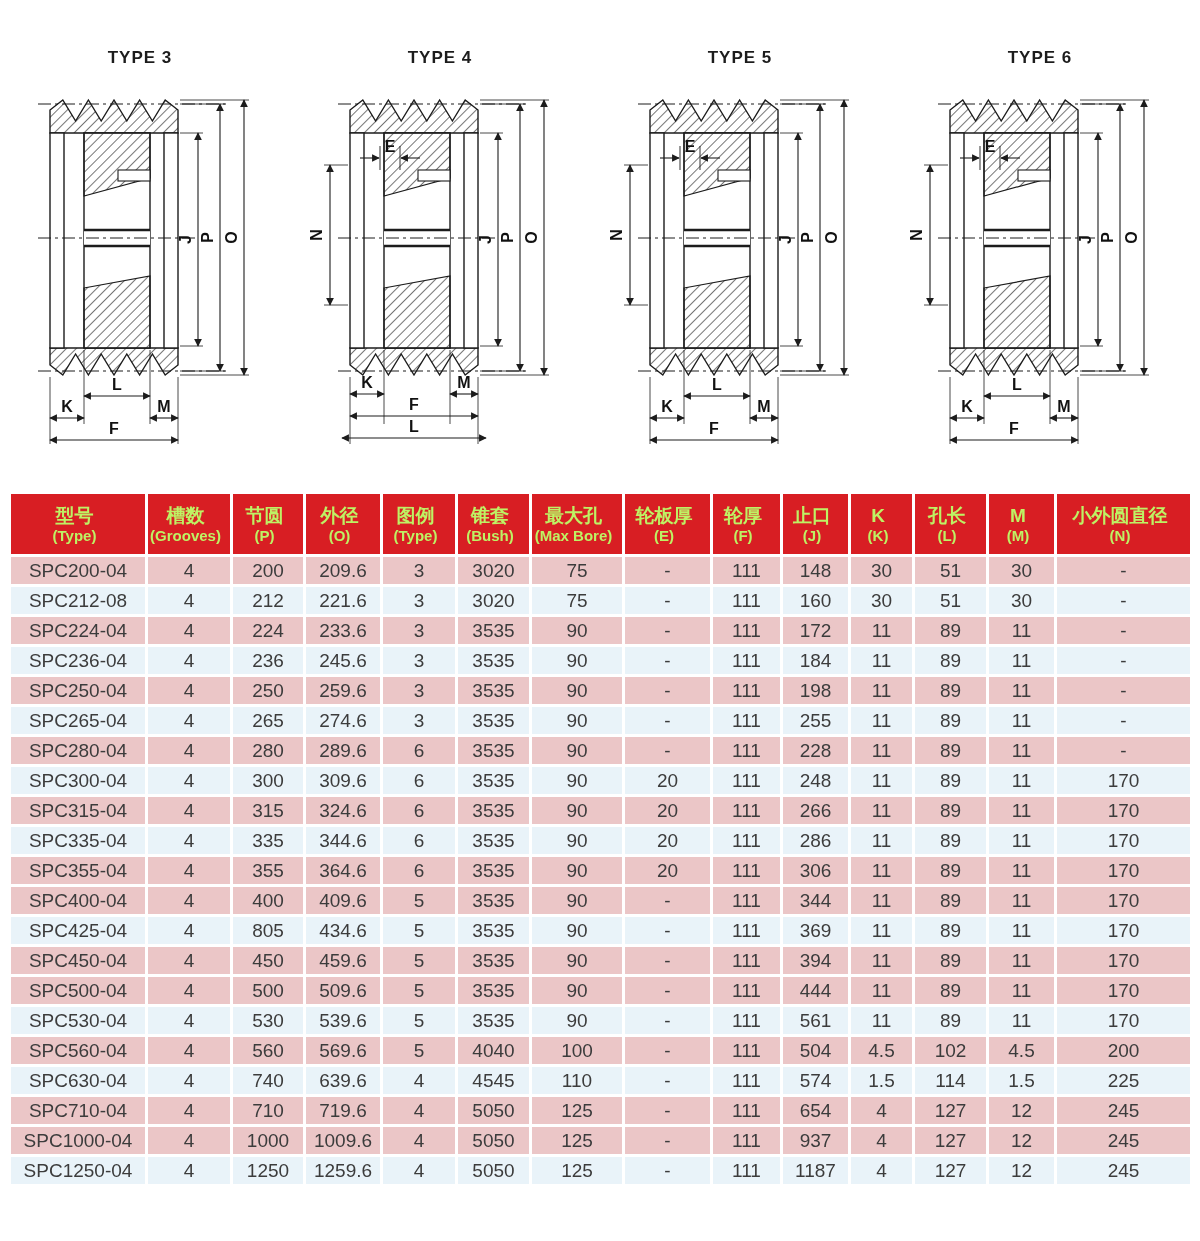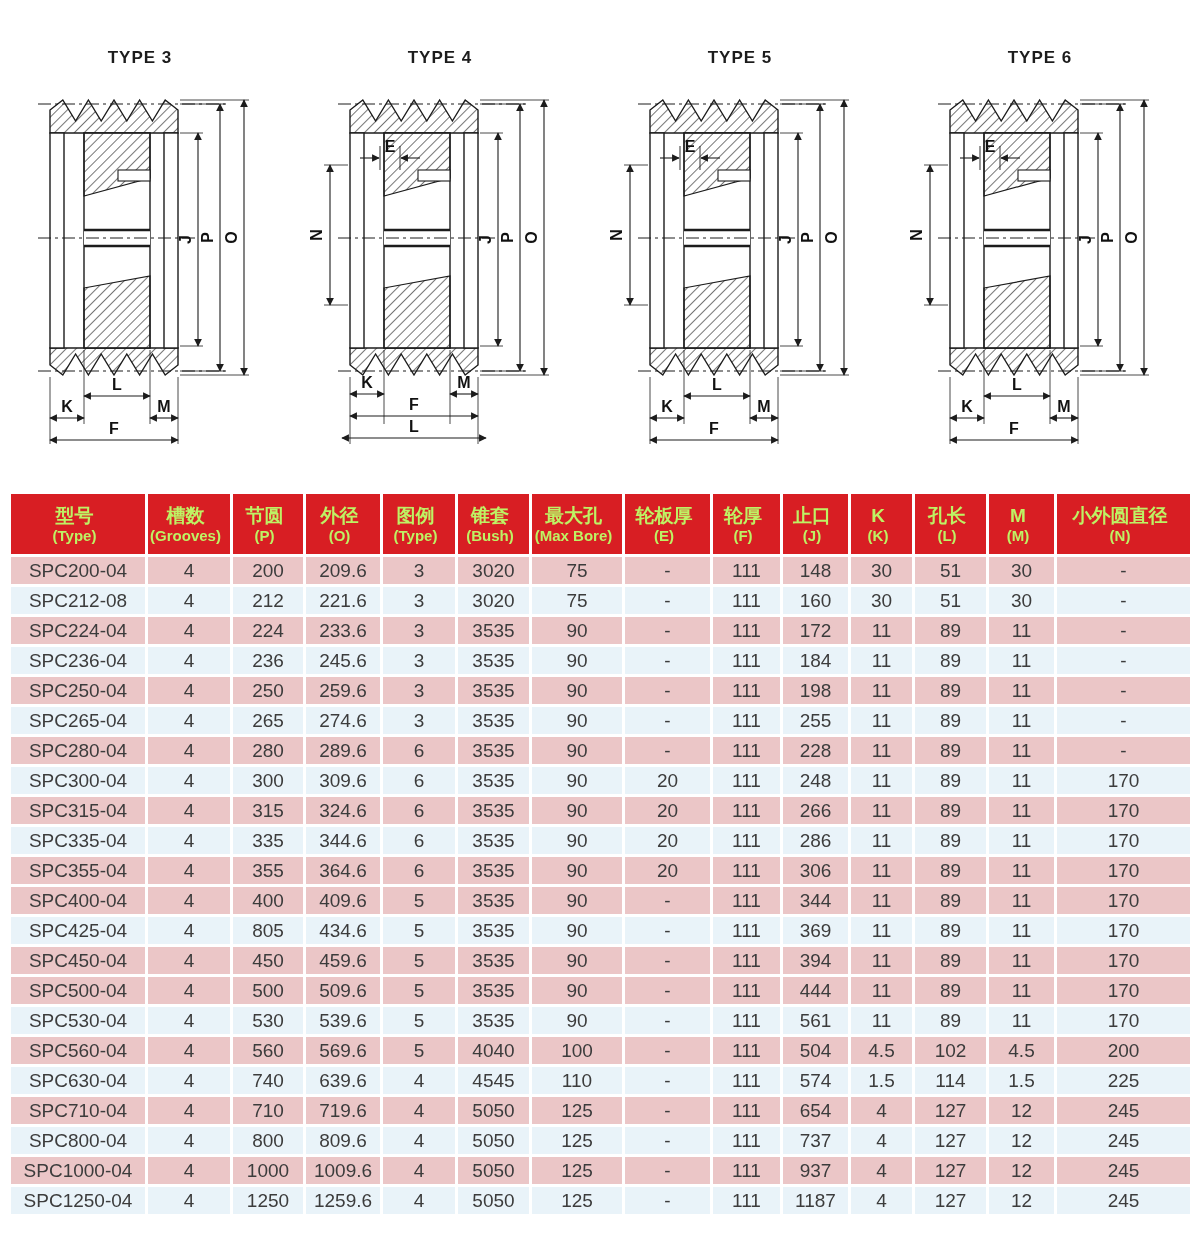--- a/index.html
+++ b/index.html
@@ -638,36 +638,20 @@
           <td>5050</td>
           <td>125</td>
           <td>-</td>
           <td>111</td>
           <td>654</td>
           <td>4</td>
           <td>127</td>
           <td>12</td>
           <td>245</td>
         </tr>
-        <tr class="even">
-          <td>SPC800-04</td>
-          <td>4</td>
-          <td>800</td>
-          <td>809.6</td>
-          <td>4</td>
-          <td>5050</td>
-          <td>125</td>
-          <td>-</td>
-          <td>111</td>
-          <td>737</td>
-          <td>4</td>
-          <td>127</td>
-          <td>12</td>
-          <td>245</td>
-        </tr>
         <tr class="odd">
           <td>SPC1000-04</td>
           <td>4</td>
           <td>1000</td>
           <td>1009.6</td>
           <td>4</td>
           <td>5050</td>
           <td>125</td>
           <td>-</td>
           <td>111</td>

